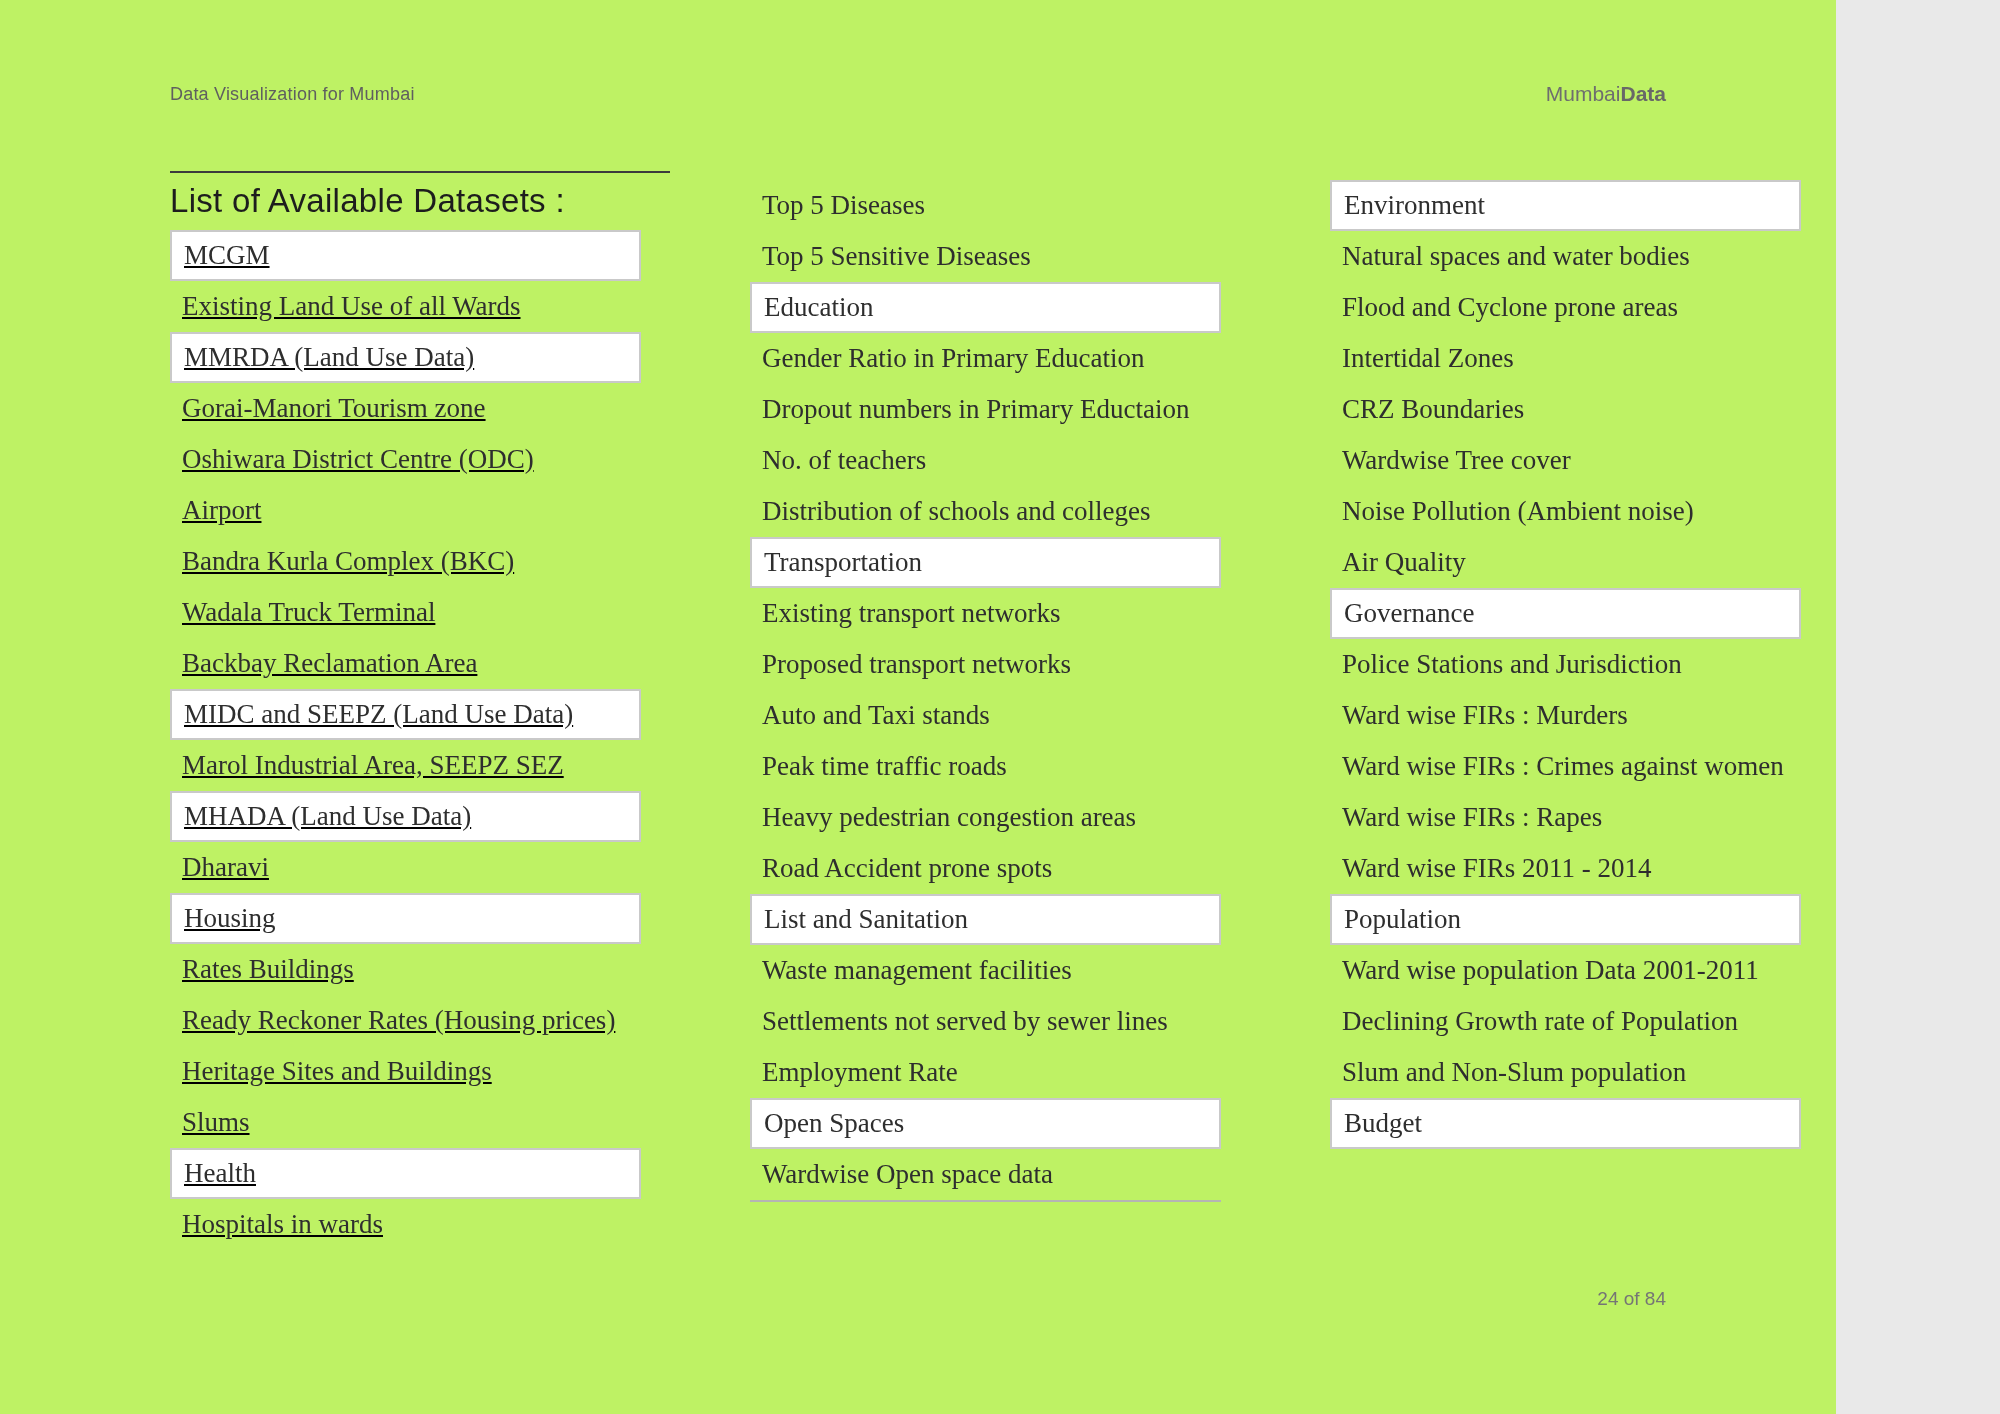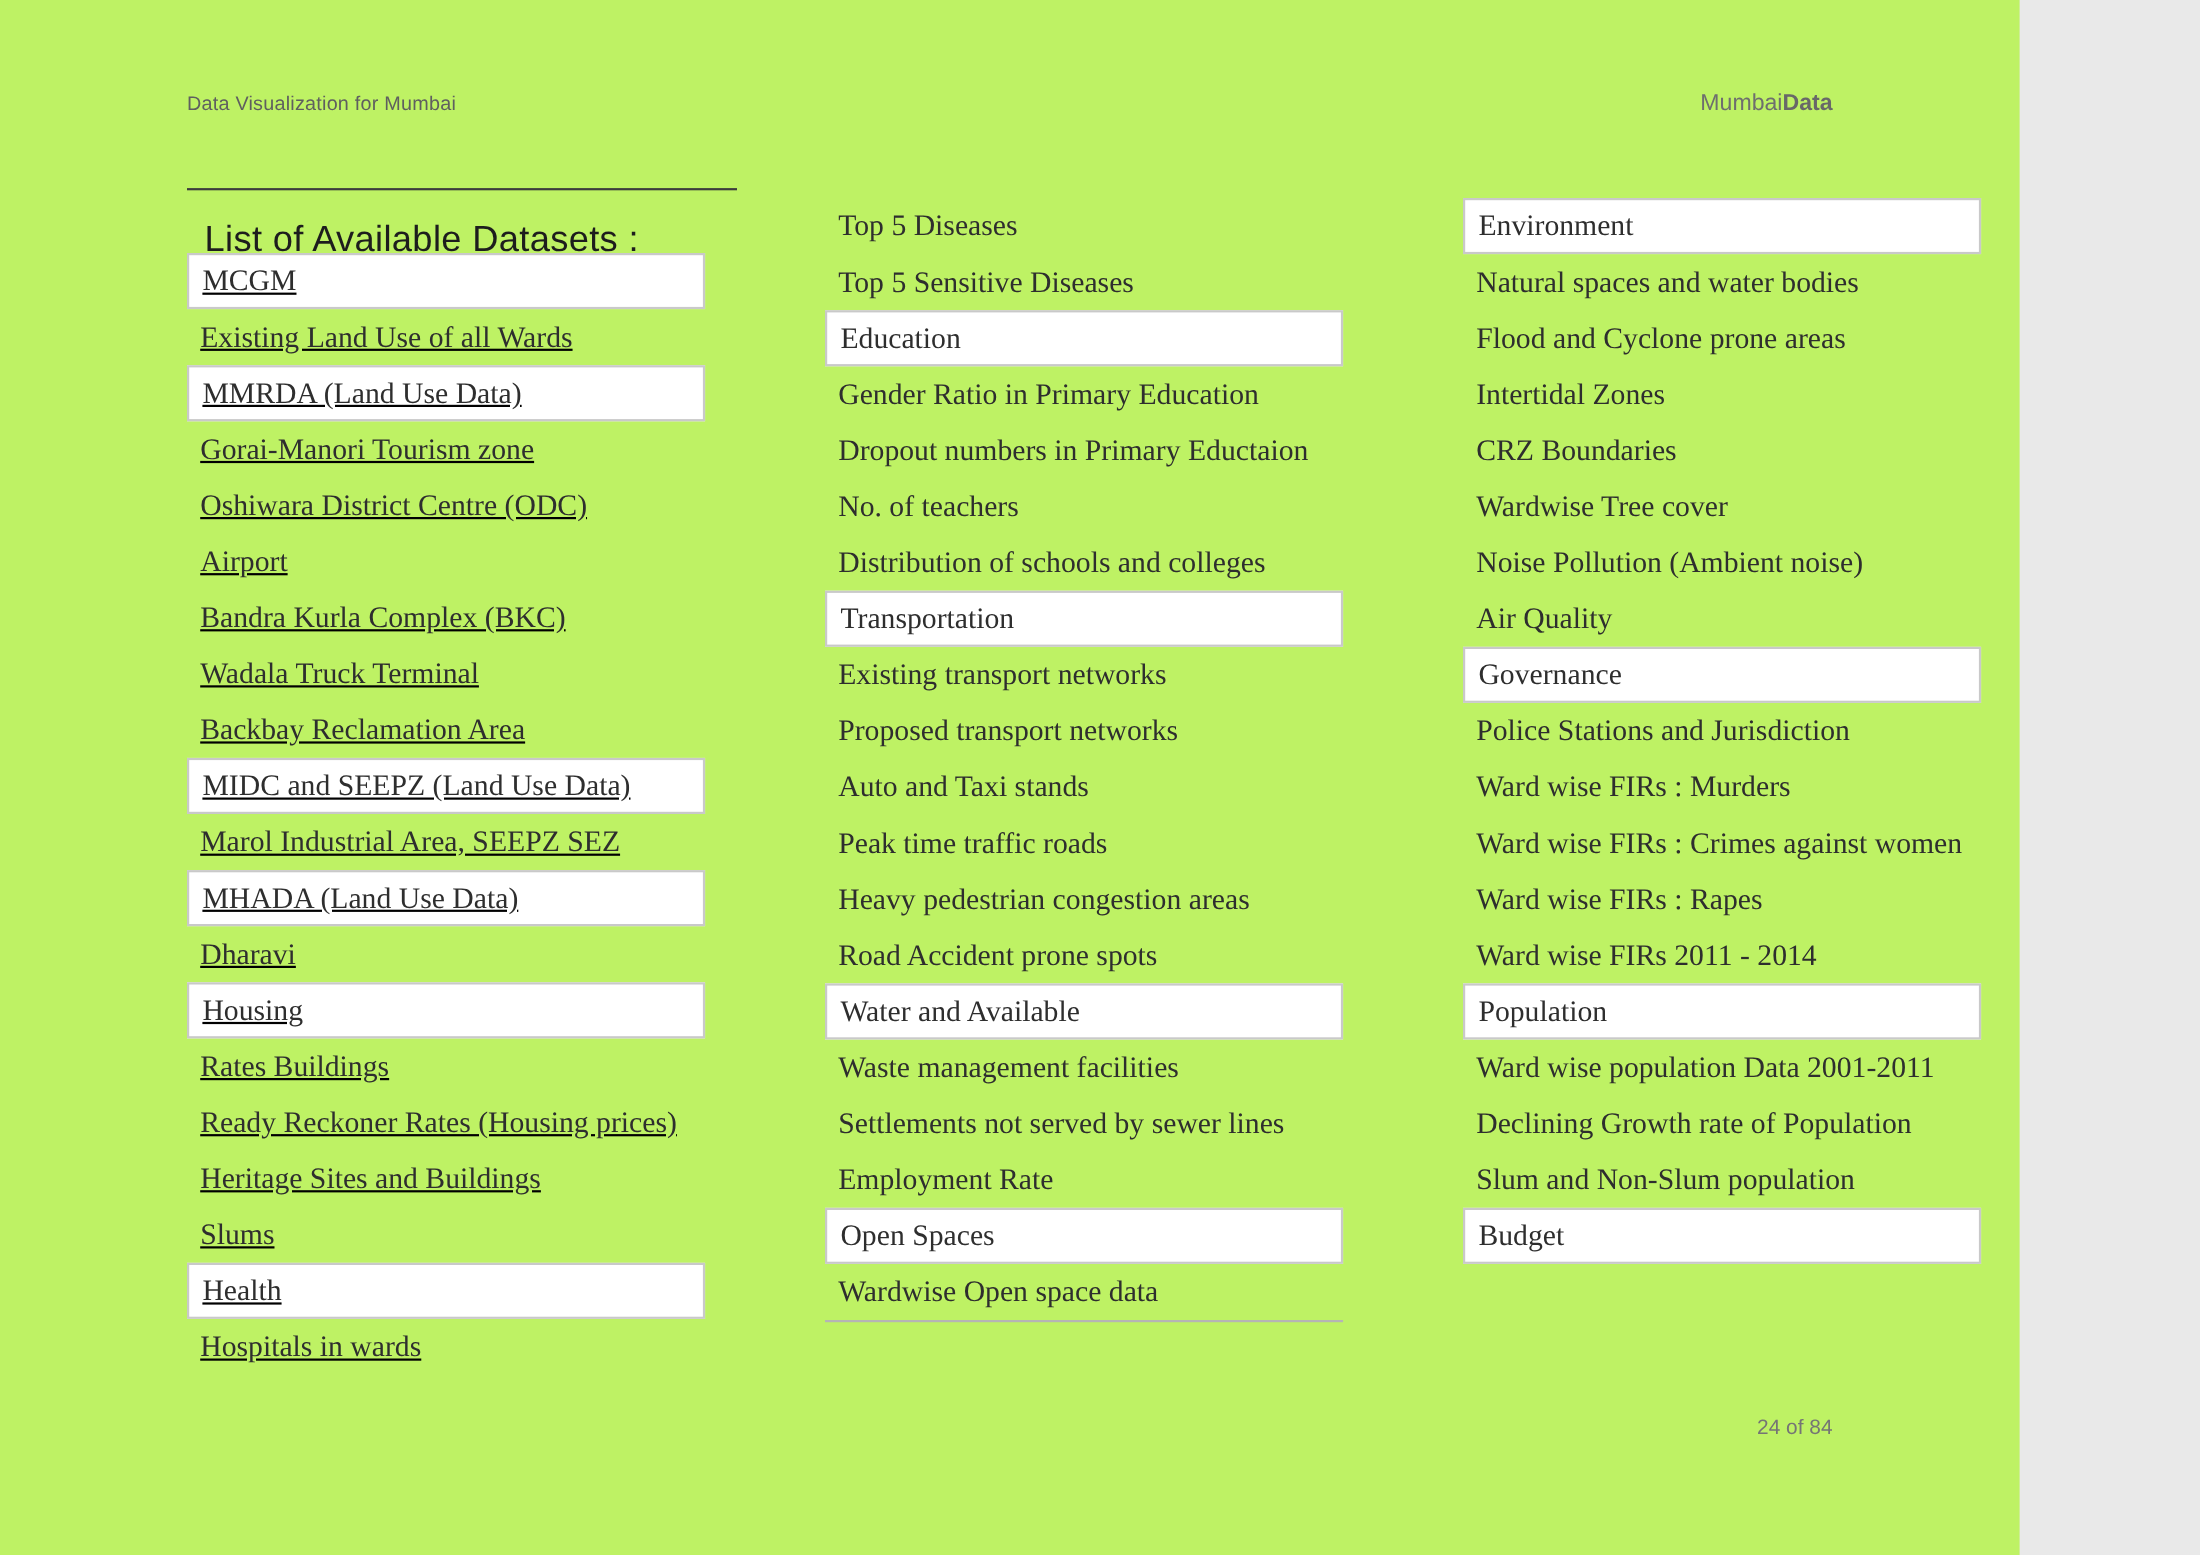--- a/index.html
+++ b/index.html
@@ -17,21 +17,21 @@
   .brand{
     position:absolute;right:170px;top:82px;
     font-size:21px;color:#6e6e6e;
   }
   .brand .brand-bold{font-weight:700;color:#686868;}
   .title-rule{
     position:absolute;left:170px;top:171px;
     width:500px;height:2px;background:#3c3c3c;
   }
   .page-title{
-    position:absolute;left:170px;top:182px;margin:16px;
+    position:absolute;left:170px;top:182px;margin:0;
     font-size:33px;font-weight:400;color:#1d1d1d;letter-spacing:0.3px;
   }
   .col{position:absolute;width:471px;}
   .col-1{left:170px;top:230px;text-decoration:underline;}
   .col-2{left:750px;top:180px;}
   .col-3{left:1330px;top:180px;}
   .row{
     height:51px;
     display:flex;align-items:center;
     padding-left:12px;box-sizing:border-box;
@@ -96,21 +96,21 @@
       <div class="row">Dropout numbers in Primary Eductaion</div>
       <div class="row">No. of teachers</div>
       <div class="row">Distribution of schools and colleges</div>
       <div class="row boxed">Transportation</div>
       <div class="row">Existing transport networks</div>
       <div class="row">Proposed transport networks</div>
       <div class="row">Auto and Taxi stands</div>
       <div class="row">Peak time traffic roads</div>
       <div class="row">Heavy pedestrian congestion areas</div>
       <div class="row">Road Accident prone spots</div>
-      <div class="row boxed">Water and Available</div>
+      <div class="row boxed">List and Sanitation</div>
       <div class="row">Waste management facilities</div>
       <div class="row">Settlements not served by sewer lines</div>
       <div class="row">Employment Rate</div>
       <div class="row boxed">Open Spaces</div>
       <div class="row">Wardwise Open space data</div>
       <div class="col-rule"></div>
     </div>
   <div class="col col-3" id="col-2">
       <div class="row boxed">Environment</div>
       <div class="row">Natural spaces and water bodies</div>

